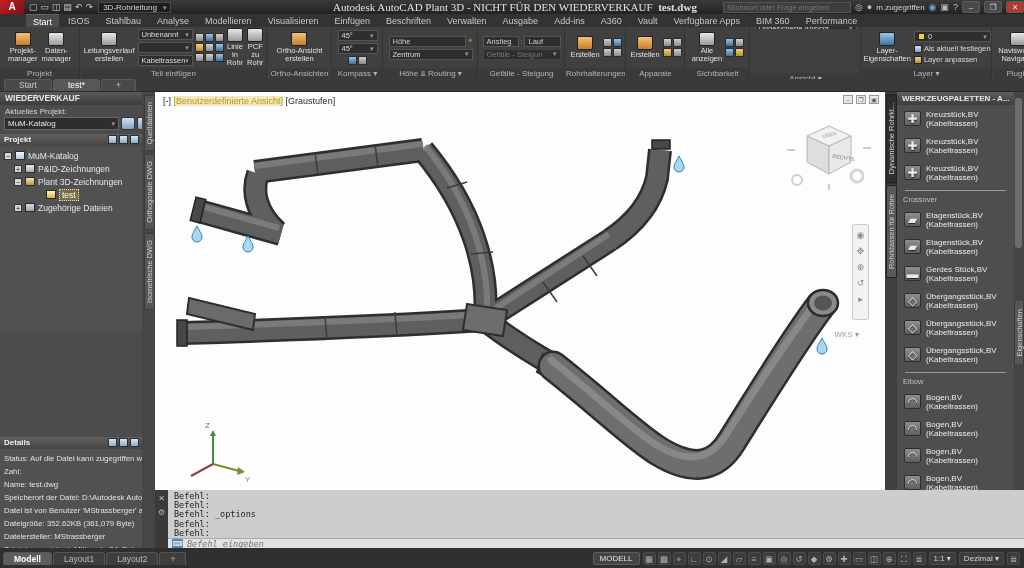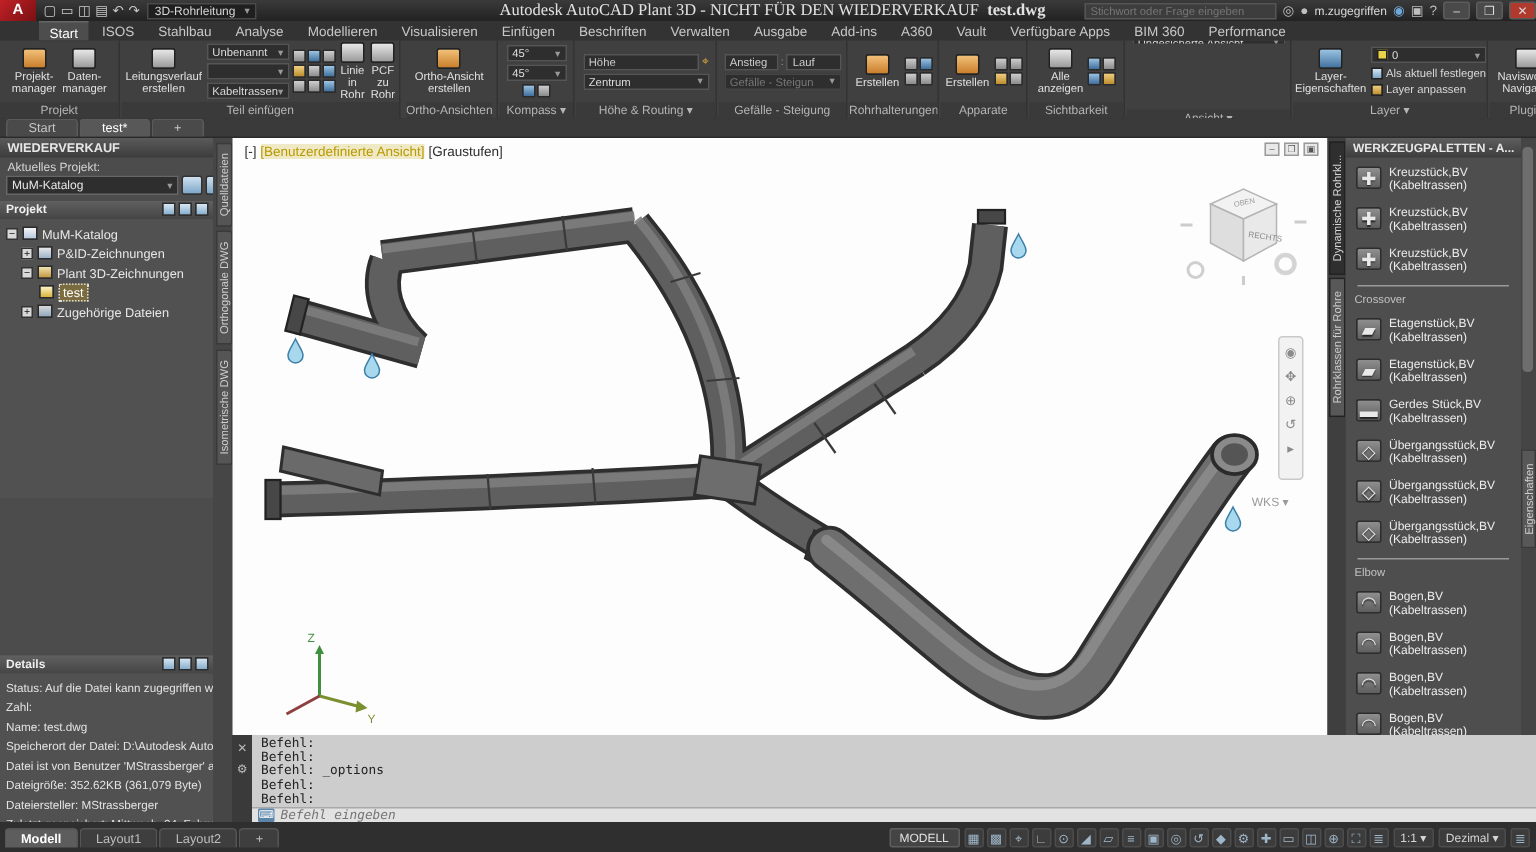--- a/index.html
+++ b/index.html
@@ -83,21 +83,21 @@
   .trow { display:flex; align-items:center; gap:3px; height:13px; color:#e8e8e8; font-size:8.5px; white-space:nowrap; }
   .texp { width:8px; height:8px; background:#d8d8d8; border:1px solid #333; color:#111;
     font-size:7px; line-height:7px; text-align:center; flex:none; }
   .tico { width:10px; height:9px; border:1px solid #2b2b2b; flex:none; }
   .tico.proj { background:linear-gradient(#f5f5f5,#b5c9dd); }
   .tico.pid  { background:linear-gradient(#e8e8e8,#9db3c8); }
   .tico.p3d  { background:linear-gradient(#f0e3b0,#c0963c); }
   .tico.dwg  { background:linear-gradient(#fdf6c9,#d9b43a); }
   .tico.rel  { background:linear-gradient(#d9d9d9,#8fa8bd); }
   .tsel { background:#7a6c3f; border:1px dotted #ddd; padding:0 2px; color:#fff; }
-  .ind1 { margin-left:10px; } .ind3 { margin-left:22px; }
+  .ind1 { margin-left:10px; } .ind3 { margin-left:42px; }
 
   #details { position:absolute; left:0; top:345px; width:142px; height:150px; background:#515151; }
   .det-lines { padding:3px 2px 0 4px; color:#e3e3e3; font-size:7.8px; line-height:13px; white-space:nowrap; overflow:hidden; }
 
   #lp-strip { position:absolute; left:142px; top:92px; width:13px; height:456px; background:#464646; }
   .vtab { writing-mode:vertical-rl; transform:rotate(180deg); color:#cfcfcf; font-size:7.5px;
     background:#555; border:1px solid #3a3a3a; border-radius:2px 0 0 2px; padding:6px 0; margin:3px 1px 3px 2px;
     white-space:nowrap; text-align:center; }
 
   

